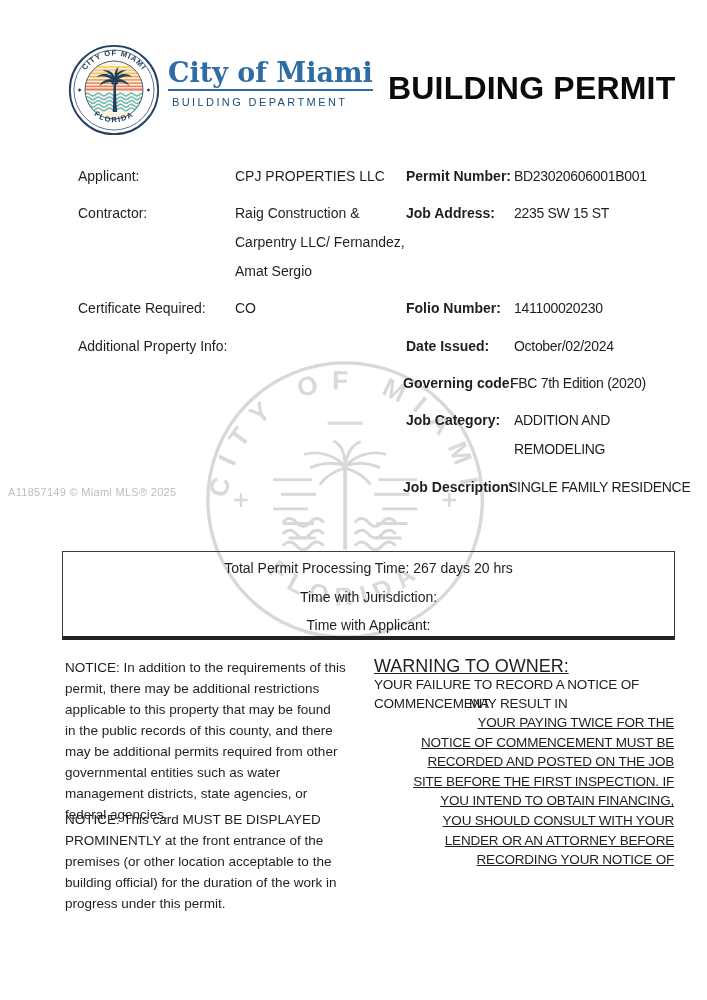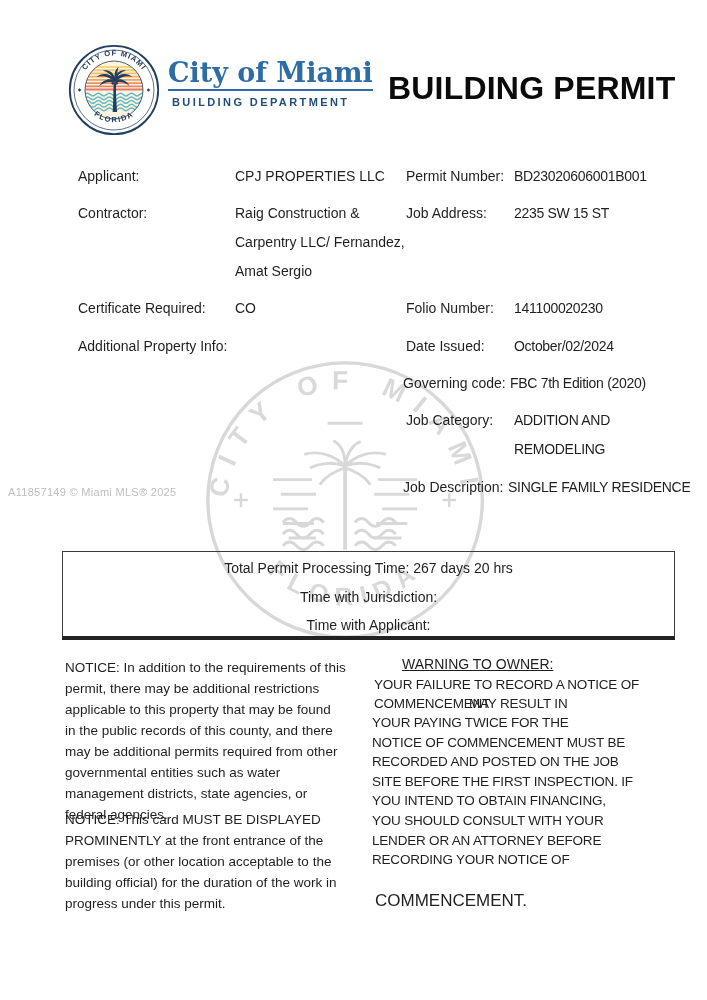--- a/index.html
+++ b/index.html
@@ -3,45 +3,45 @@
 <meta charset="utf-8">
 <style>
   html,body{margin:0;padding:0;background:#ffffff;}
   .page{position:relative;width:707px;height:1000px;background:#ffffff;overflow:hidden;
         font-family:"Liberation Sans",sans-serif;color:#1f1f1f;}
   
   .seal-svg{position:absolute;left:68px;top:44px;width:92px;height:92px;}
   .org-name{position:absolute;left:168px;top:58px;font-family:"DejaVu Serif",serif;
             font-weight:bold;font-size:27px;color:#2e6da4;border-bottom:2px solid #2e6da4;
             padding-bottom:1px;line-height:30px;}
-  .org-dept{position:absolute;left:172px;top:96px;font-size:11px;font-weight:bold;
+  .org-dept{position:absolute;left:172px;top:96px;font-size:11px;font-weight:normal;
             letter-spacing:2.4px;color:#1f4e79;text-align:center;}
   .doc-title{position:absolute;left:388px;top:70px;font-size:32px;font-weight:800;
              letter-spacing:0.2px;color:#0b0b0b;}
   
   .fl{position:absolute;left:78px;font-size:14px;line-height:17px;white-space:nowrap;}
   .fv{position:absolute;left:235px;font-size:14px;line-height:17px;white-space:nowrap;}
-  .frl{position:absolute;left:406px;font-size:14px;line-height:17px;white-space:nowrap;}
+  .frl{position:absolute;left:406px;font-size:14px;line-height:17px;white-space:nowrap;font-weight:bold;}
   .frv{position:absolute;left:514px;font-size:14px;line-height:17px;white-space:nowrap;letter-spacing:-0.3px;}
   
   .mls-credit{position:absolute;left:8px;top:486px;font-size:11px;color:#bdbdc2;letter-spacing:0.3px;}
   .wm-svg{position:absolute;left:203px;top:357px;width:292px;height:292px;z-index:0;}
   
   .pbox{position:absolute;left:62px;top:551px;width:611px;height:84px;background:transparent;
         border:1.5px solid #3c3c3c;border-bottom:4px solid #222;z-index:1;}
   .pline{position:absolute;left:0;width:100%;text-align:center;font-size:14px;white-space:nowrap;}
   
   .nline{font-size:13.5px;line-height:21px;white-space:nowrap;}
   .notice1{position:absolute;left:65px;top:657px;}
   .notice2{position:absolute;left:65px;top:809px;}
   .u{}
   
-  .wheading{position:absolute;left:374px;top:656px;font-size:14px;text-decoration:underline;white-space:nowrap;margin-left:28px;}
+  .wheading{position:absolute;left:374px;top:656px;font-size:18px;text-decoration:underline;white-space:nowrap;}
   .wline{position:absolute;font-size:13.5px;white-space:nowrap;letter-spacing:-0.2px;}
-  .wcenter{position:absolute;left:372px;top:713px;width:302px;text-align:left;}
+  .wcenter{position:absolute;left:372px;top:713px;width:302px;text-align:right;text-decoration:underline;}
   .wcenter div{font-size:13.5px;line-height:19.6px;white-space:nowrap;letter-spacing:-0.2px;}
   .wlast{position:absolute;left:375px;top:891px;font-size:17px;white-space:nowrap;}
   .z1{z-index:1;}
 </style>
 </head>
 <body>
 
 <div class="page">
 
   <svg class="wm-svg" viewBox="0 0 300 300" aria-hidden="true">
@@ -203,15 +203,14 @@
   <div class="wcenter z1">
     <div>YOUR PAYING TWICE FOR THE</div>
     <div>NOTICE OF COMMENCEMENT MUST BE</div>
     <div>RECORDED AND POSTED ON THE JOB</div>
     <div>SITE BEFORE THE FIRST INSPECTION. IF</div>
     <div>YOU INTEND TO OBTAIN FINANCING,</div>
     <div>YOU SHOULD CONSULT WITH YOUR</div>
     <div>LENDER OR AN ATTORNEY BEFORE</div>
     <div>RECORDING YOUR NOTICE OF</div>
   </div>
-  <div class="wlast z1">COMMENCEMENT.</div>
 
 </div>
 
 </body></html>

